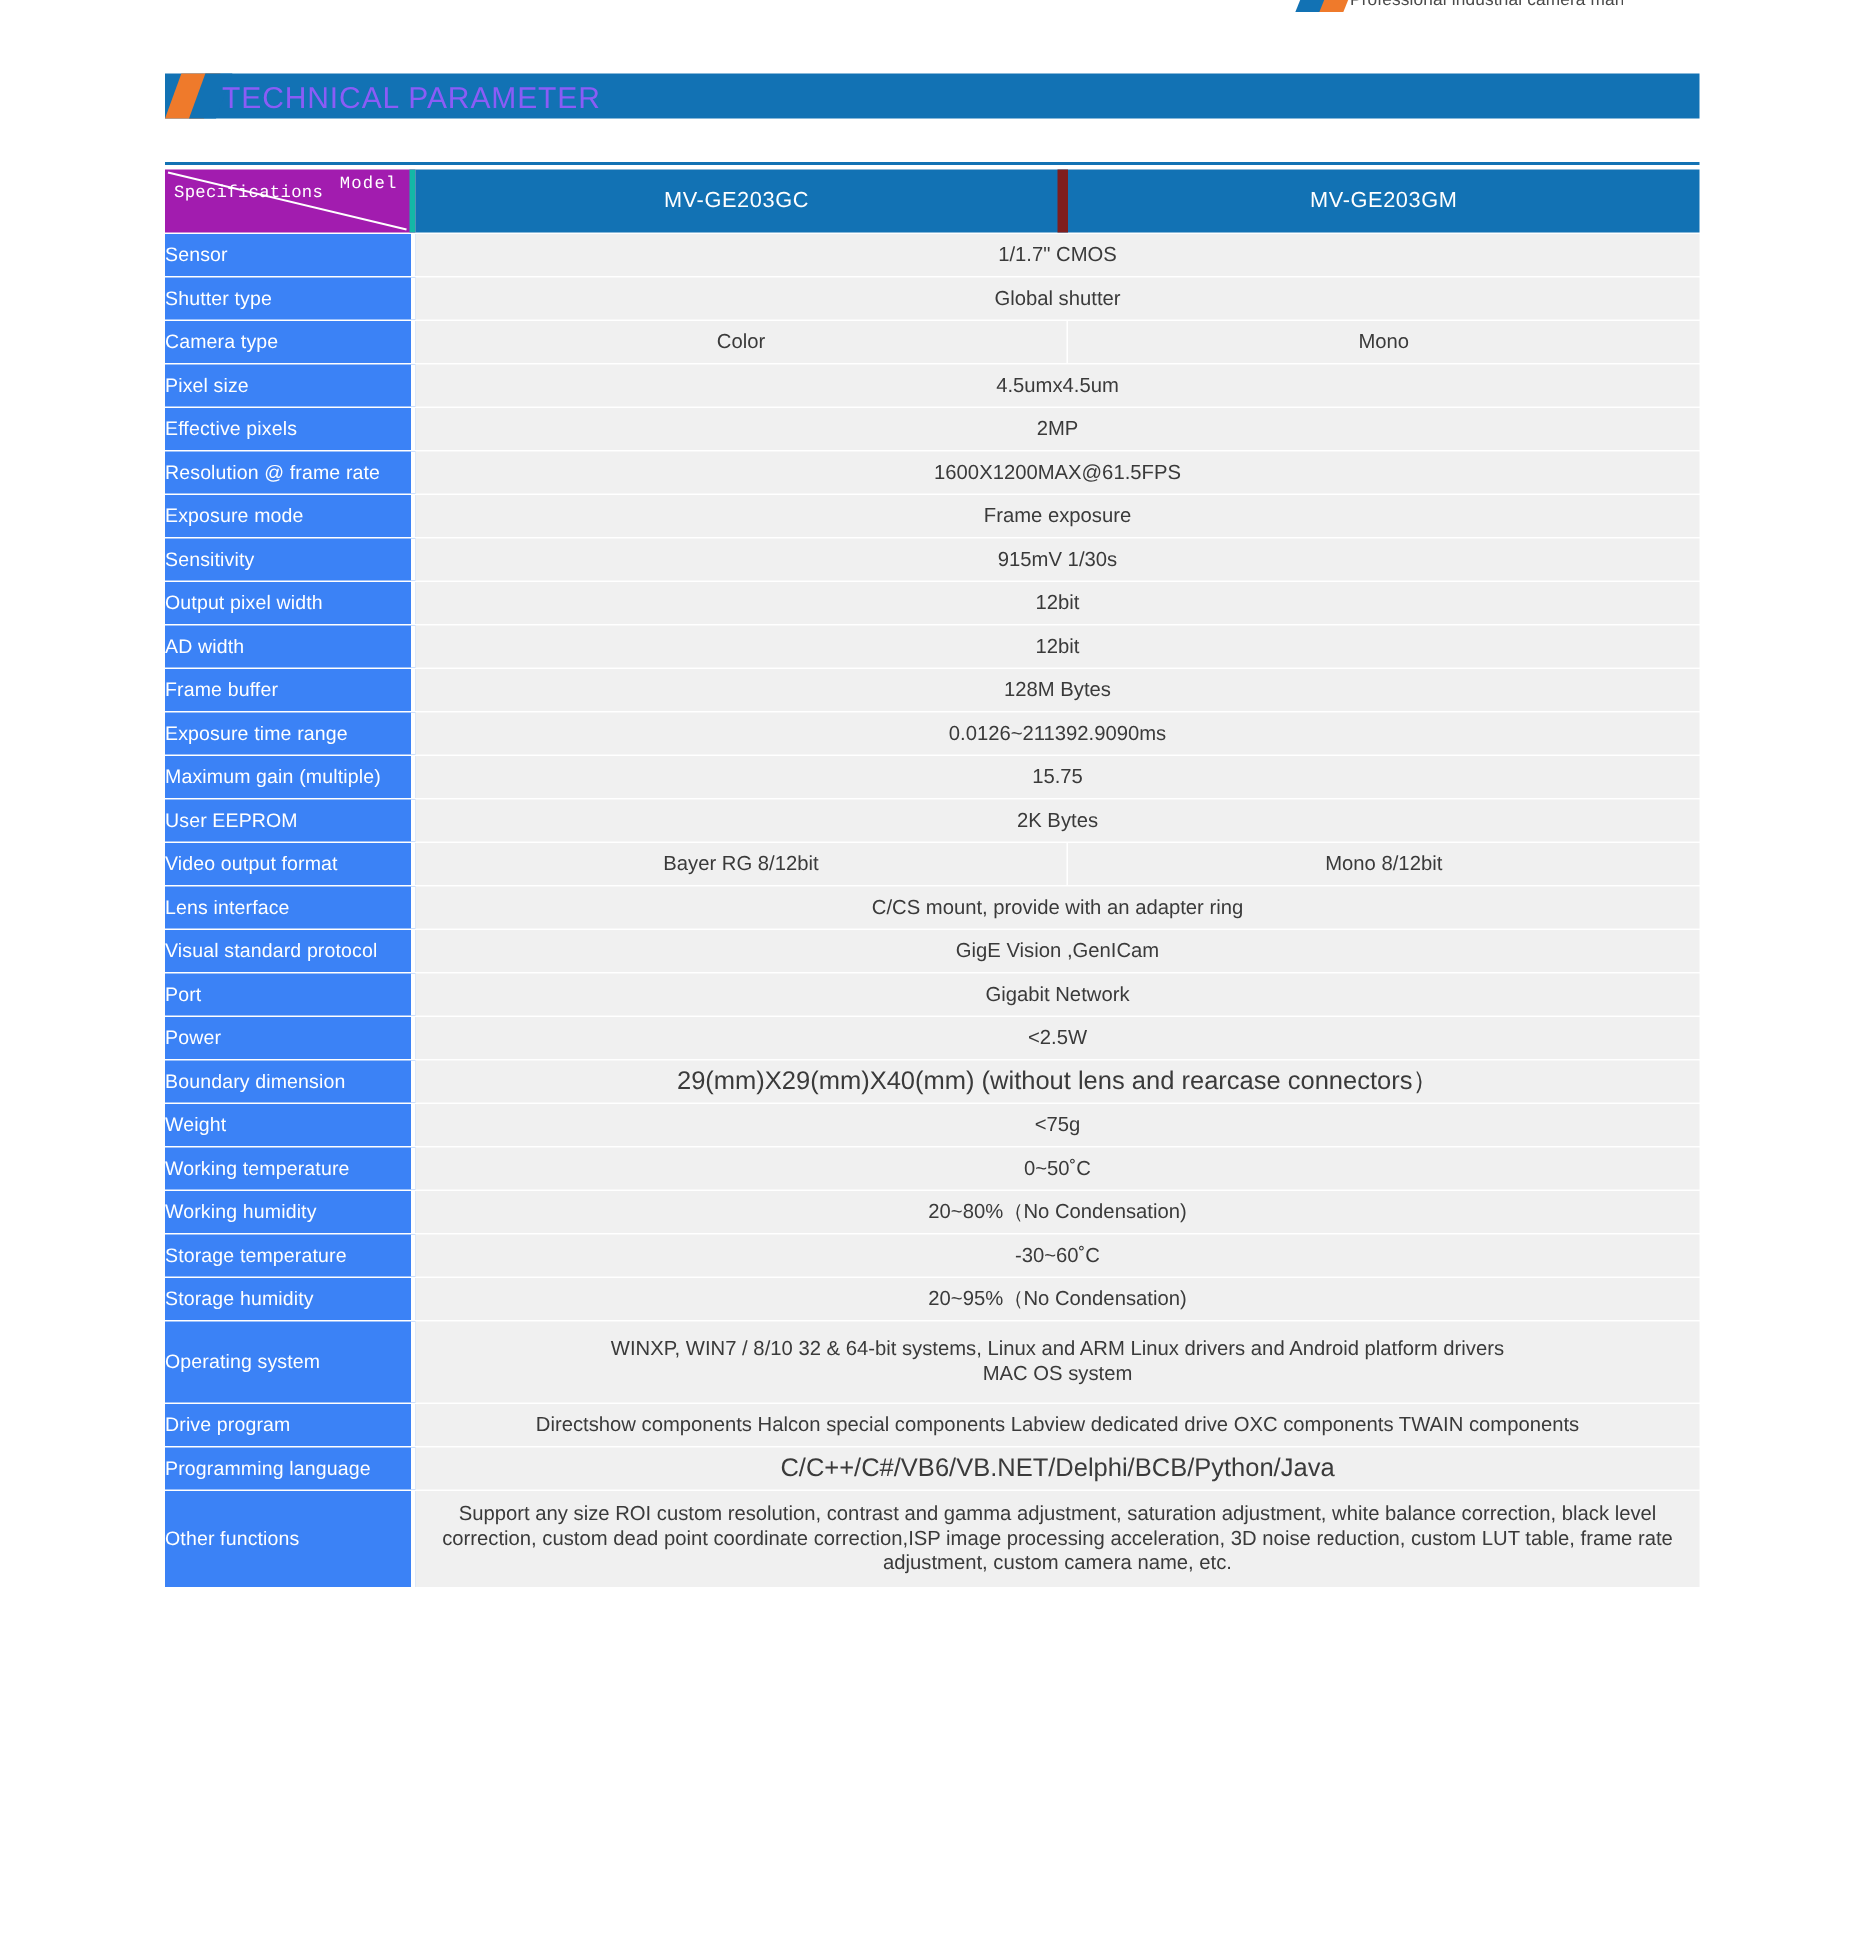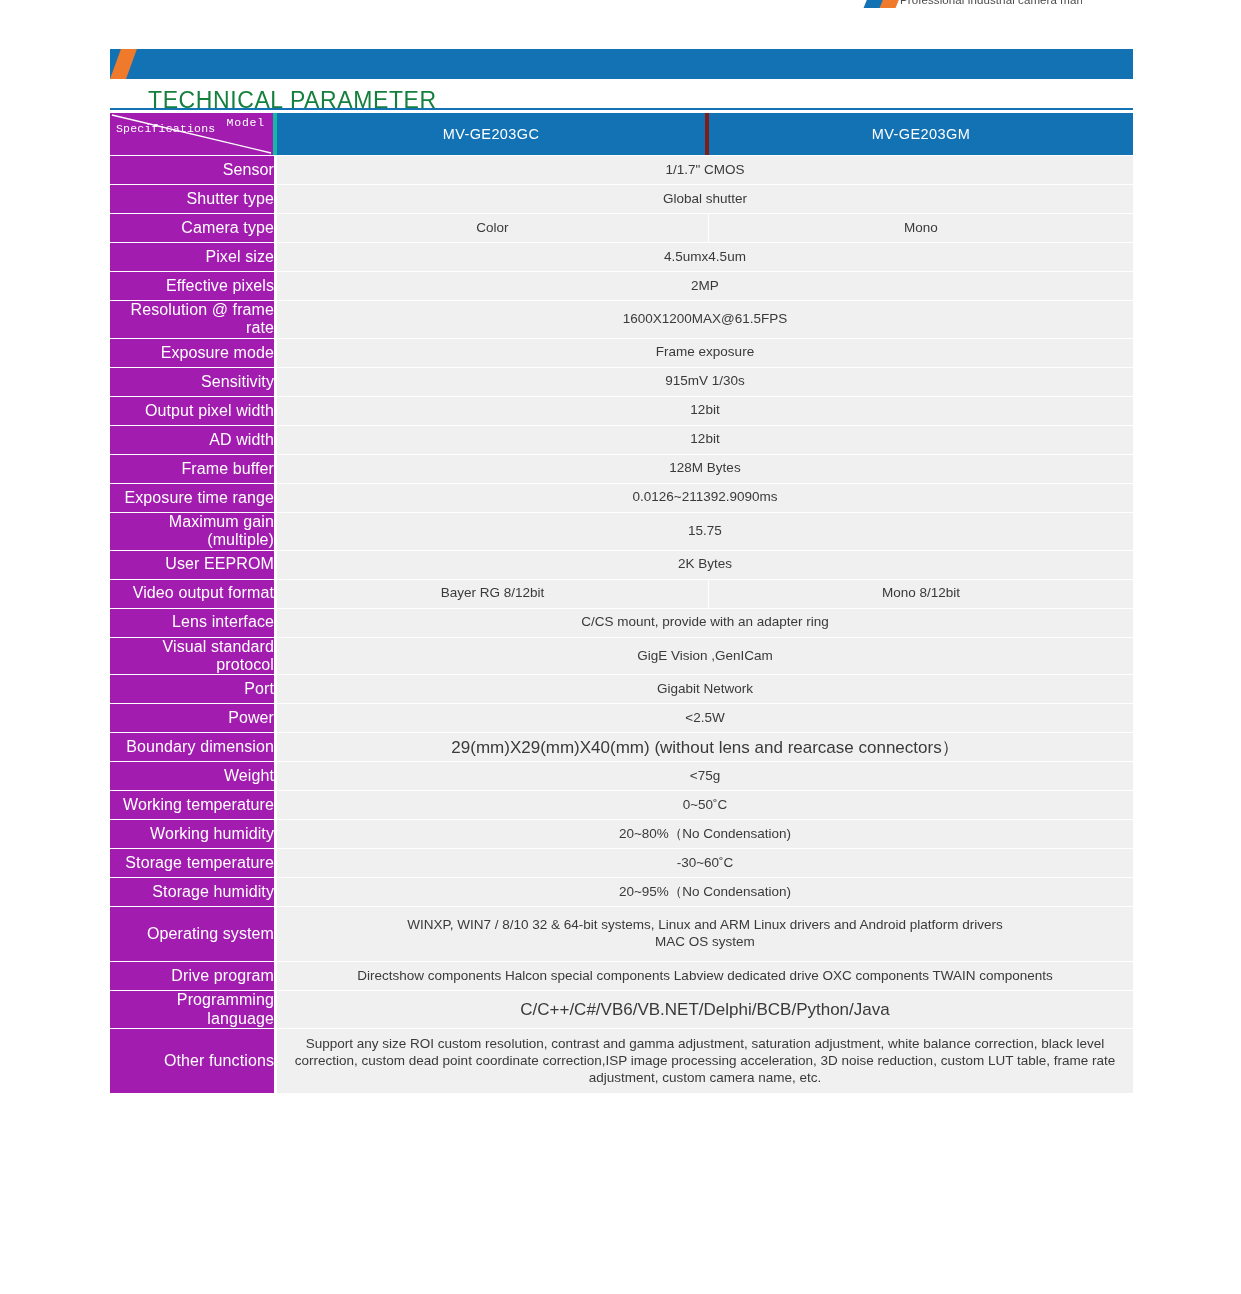--- a/index.html
+++ b/index.html
@@ -81,25 +81,24 @@
     width: 18px;
     height: 30px;
     background: #1272b4;
     transform: skewX(-20deg);
     transform-origin: bottom left;
   }
   .banner-title {
     position: absolute;
     top: 6px;
     left: 38px;
-    font-size: 23px;
-    color: #15803d;
+    font-size: 20px;
+    color: #8b5cf6;
     letter-spacing: 0.6px;
     white-space: nowrap;
-    margin-top: 32px;
   }
 
   
   .spec-table-wrap {
     position: absolute;
     top: 108px;
     left: 110px;
     width: 1023px;
   }
   .rule-top {
@@ -113,24 +112,24 @@
     border-spacing: 0 1px;
     width: 1023px;
     table-layout: fixed;
   }
   table.spec td {
     padding: 0;
     vertical-align: middle;
   }
   .lbl {
     width: 163px;
-    background: #a21caf;
+    background: #3b82f6;
     color: #ffffff;
-    font-size: 16px;
-    text-align: right;
+    font-size: 13px;
+    text-align: left;
     height: 28px;
     line-height: 1.15;
     padding: 2px 3px;
     box-sizing: border-box;
     border-right: 3px solid #ffffff;
     letter-spacing: 0.1px;
   }
   .val {
     background: #f0f0f0;
     color: #3a3a3a;
@@ -184,21 +183,21 @@
   .hdr-model-cell {
     background: #1272b4;
     color: #ffffff;
     font-size: 14.5px;
     text-align: center;
     height: 42px;
     letter-spacing: 0.4px;
   }
   .hdr-model-cell.left {
     width: 428px;
-    border-right: 4px solid #7f1d1d;
+    border-right: 7px solid #7f1d1d;
   }
 </style>
 </head>
 <body>
 
 <div class="top-strip">
   <div class="top-strip-bar"></div>
   <div class="top-strip-accent"></div>
   <div class="top-strip-text">Professional industrial camera manufacturer in China</div>
 </div>

